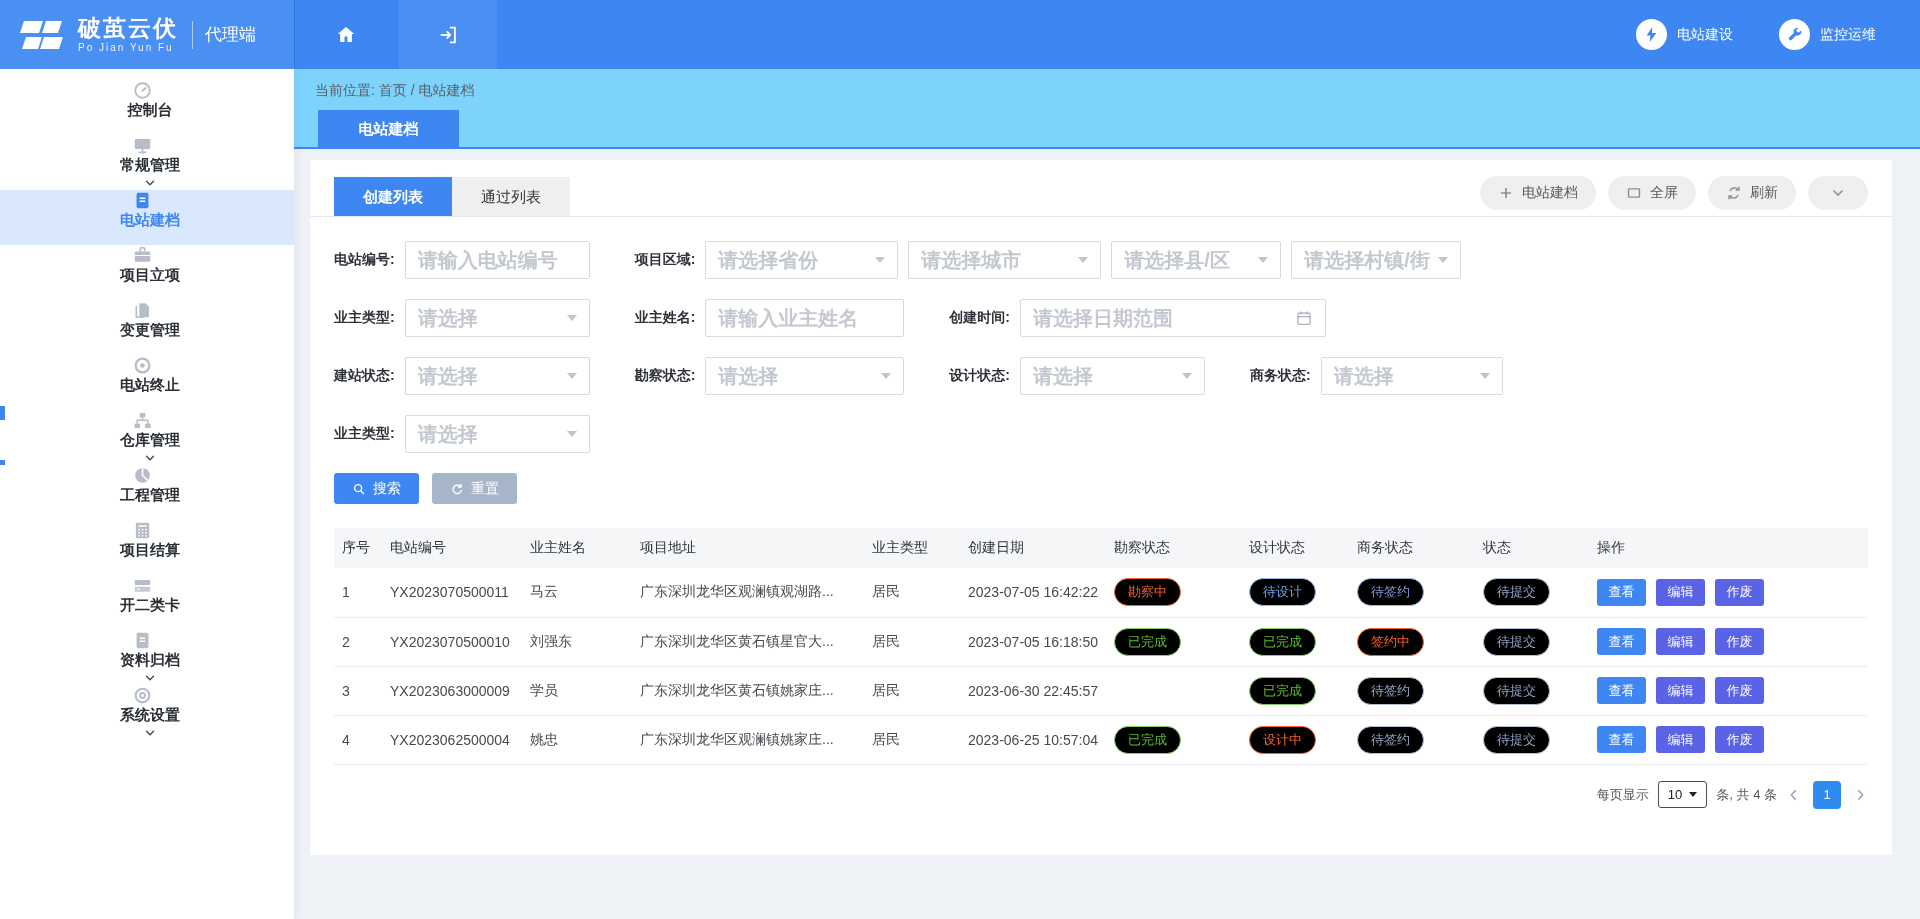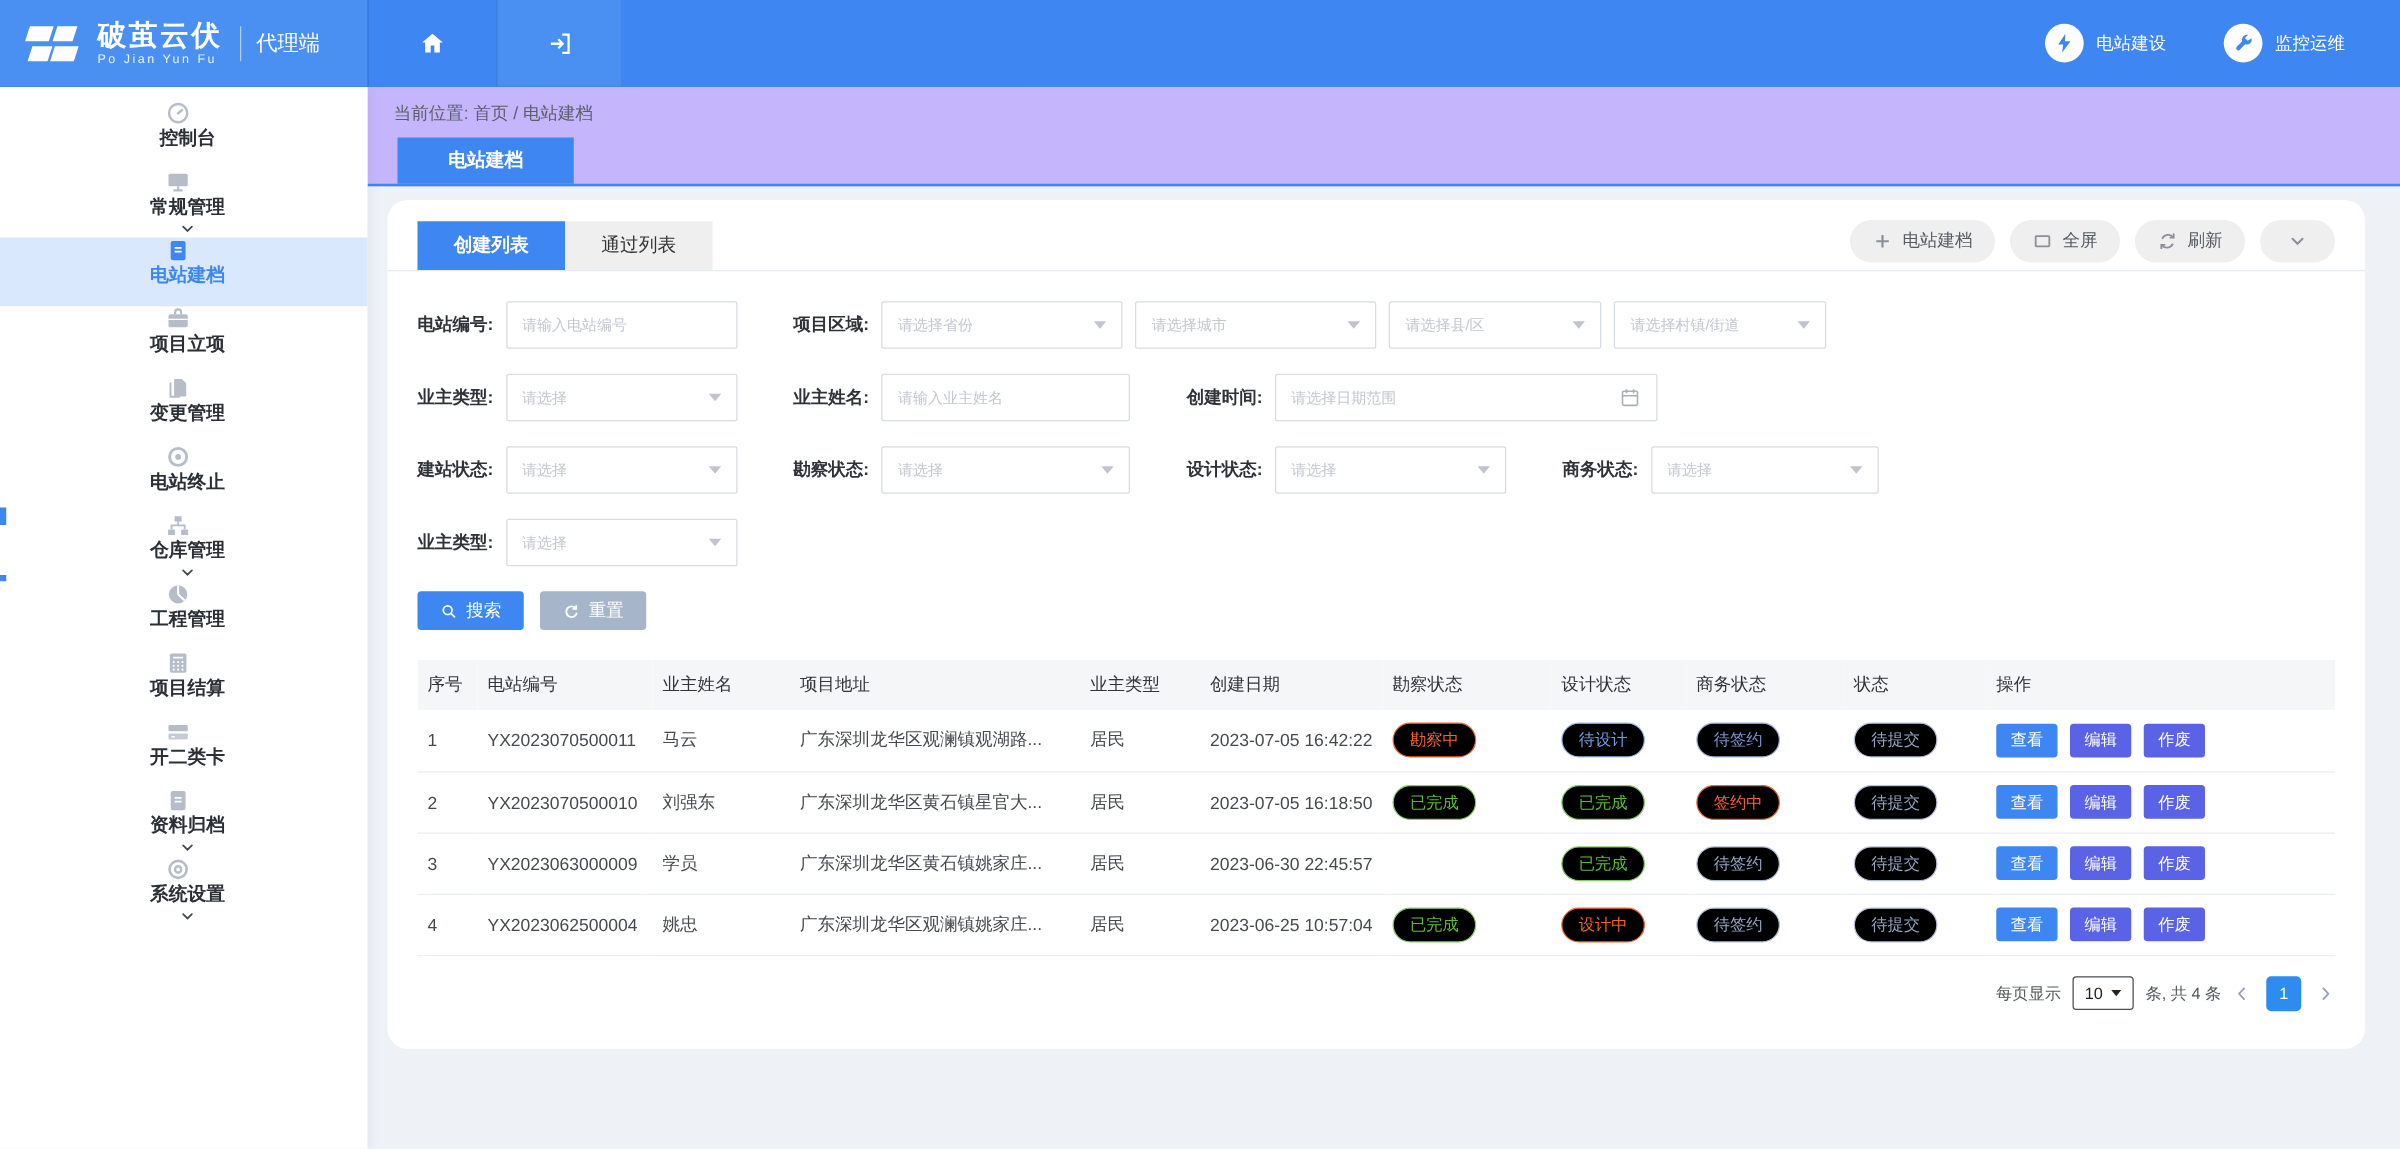--- a/index.html
+++ b/index.html
@@ -43,47 +43,47 @@
   .side-item .s-icon svg { width:21px; height:21px; display:block; }
   .side-item .s-label { font-size:15px; font-weight:bold; color:#2b2f36; flex:1; }
   .side-item .s-chev { width:14px; height:14px; color:#444a52; }
   .side-item .s-chev svg { width:14px; height:14px; display:block; }
   .side-item.active { background:#d9e8fc; }
   .side-item.active .s-icon, .side-item.active .s-label { color:#3e86f1; }
   .edge-tick { position:fixed; left:0; width:5px; background:#3e86f1; z-index:30; }
 
   
   .main { margin-left:294px; height:850px; margin-top:69px; }
-  .topband { background:#c4b5fd; border-bottom:2px solid #3e86f1; }
+  .topband { background:#7dd3fc; border-bottom:2px solid #3e86f1; }
   .breadcrumb { padding:13px 0 10px 21px; font-size:14px; color:#5a5e66; }
   .breadcrumb .bc-link { color:#5a5e66; cursor:pointer; }
   .page-tab { display:inline-block; margin-left:24px; width:141px; height:37px; line-height:37px;
     text-align:center; background:#3e86f1; color:#fff; font-size:15px; font-weight:bold; cursor:pointer; }
 
-  .card { margin:11px 28px 0 16px; background:#fff; border-radius:16px; padding-bottom:30px; min-height:668px; }
+  .card { margin:11px 28px 0 16px; background:#fff; border-radius:0; padding-bottom:46px; min-height:668px; }
   .card-head { display:flex; justify-content:space-between; align-items:flex-end;
     padding:16px 24px 0 24px; border-bottom:1px solid #e6e9ef; }
   .tabs { display:flex; }
   .tab { width:118px; height:39px; line-height:39px; text-align:center; font-size:15px; cursor:pointer;
     background:#efefef; color:#333; }
   .tab.active { background:#3e86f1; color:#fff; font-weight:bold; }
   .toolbar { display:flex; gap:12px; align-items:center; margin-bottom:6px; }
   .tool-btn { height:34px; border-radius:17px; background:#efefef; border:none; display:flex; align-items:center;
     gap:8px; padding:0 18px; font-size:14px; color:#565b63; cursor:pointer; }
   .tool-btn svg { width:16px; height:16px; color:#8a909a; }
   .tool-btn.icon-only { padding:0 22px; }
 
   
   .filters { padding:24px 24px 0 24px; }
   .frow { display:flex; align-items:center; margin-bottom:20px; gap:45px; }
   .fgroup { display:flex; align-items:center; }
   .flabel { font-size:14px; font-weight:bold; color:#2f3339; margin-right:10px; white-space:nowrap; }
   .ctrl { height:38px; border:1px solid #d7dbe2; border-radius:2px; background:#fff; display:flex;
     align-items:center; padding:0 12px; position:relative; cursor:pointer; }
-  .ctrl .ph { font-size:12px; color:#c3c7cf; flex:1; white-space:nowrap; overflow:hidden; }
+  .ctrl .ph { font-size:20px; color:#c3c7cf; flex:1; white-space:nowrap; overflow:hidden;font-weight:bold; }
   .ctrl .caret { width:0; height:0; border-left:5px solid transparent; border-right:5px solid transparent;
     border-top:6px solid #c0c4cc; margin-left:8px; }
   .ctrl svg.cal { width:18px; height:18px; color:#a9aeb8; margin-left:8px; flex:0 0 auto; }
   .sel-group { display:flex; gap:10px; }
 
   .actions { padding:0 24px; display:flex; gap:13px; margin-top:12px; }
   .btn { height:31px; border:none; border-radius:3px; color:#fff; font-size:14px; display:flex;
     align-items:center; gap:7px; padding:0 18px; cursor:pointer; }
   .btn svg { width:14px; height:14px; }
   .btn-search { background:#3e86f1; }

